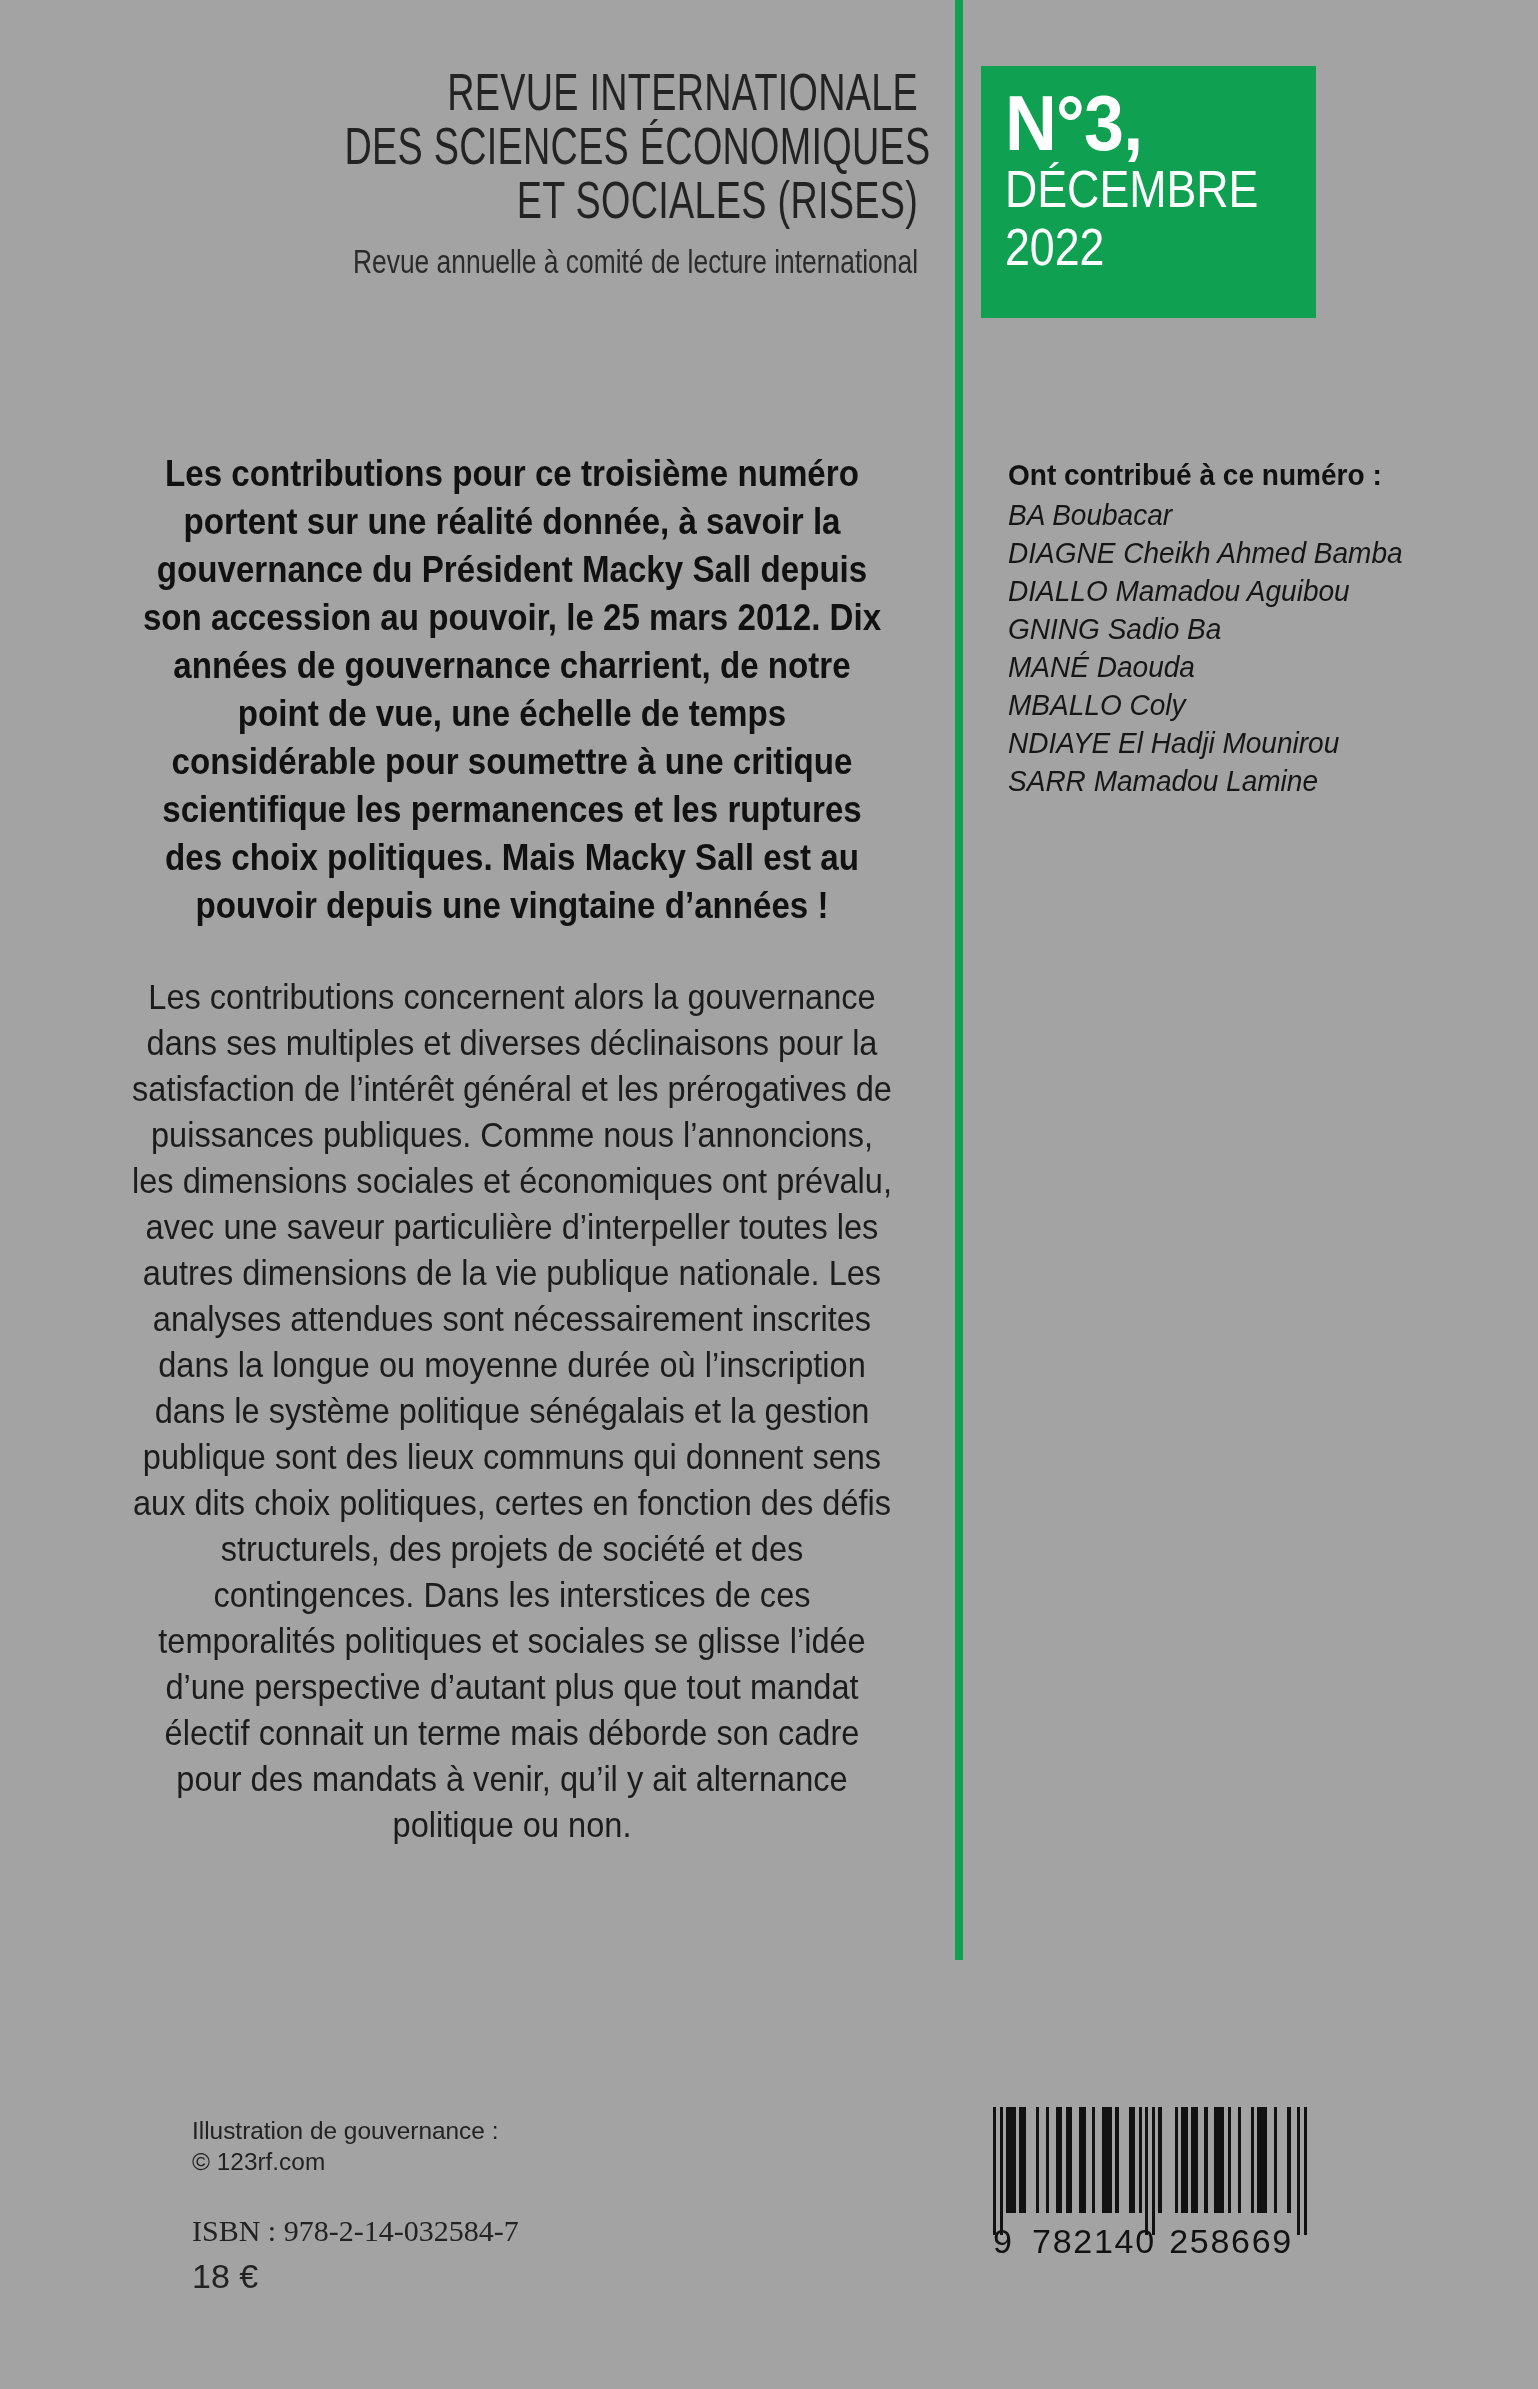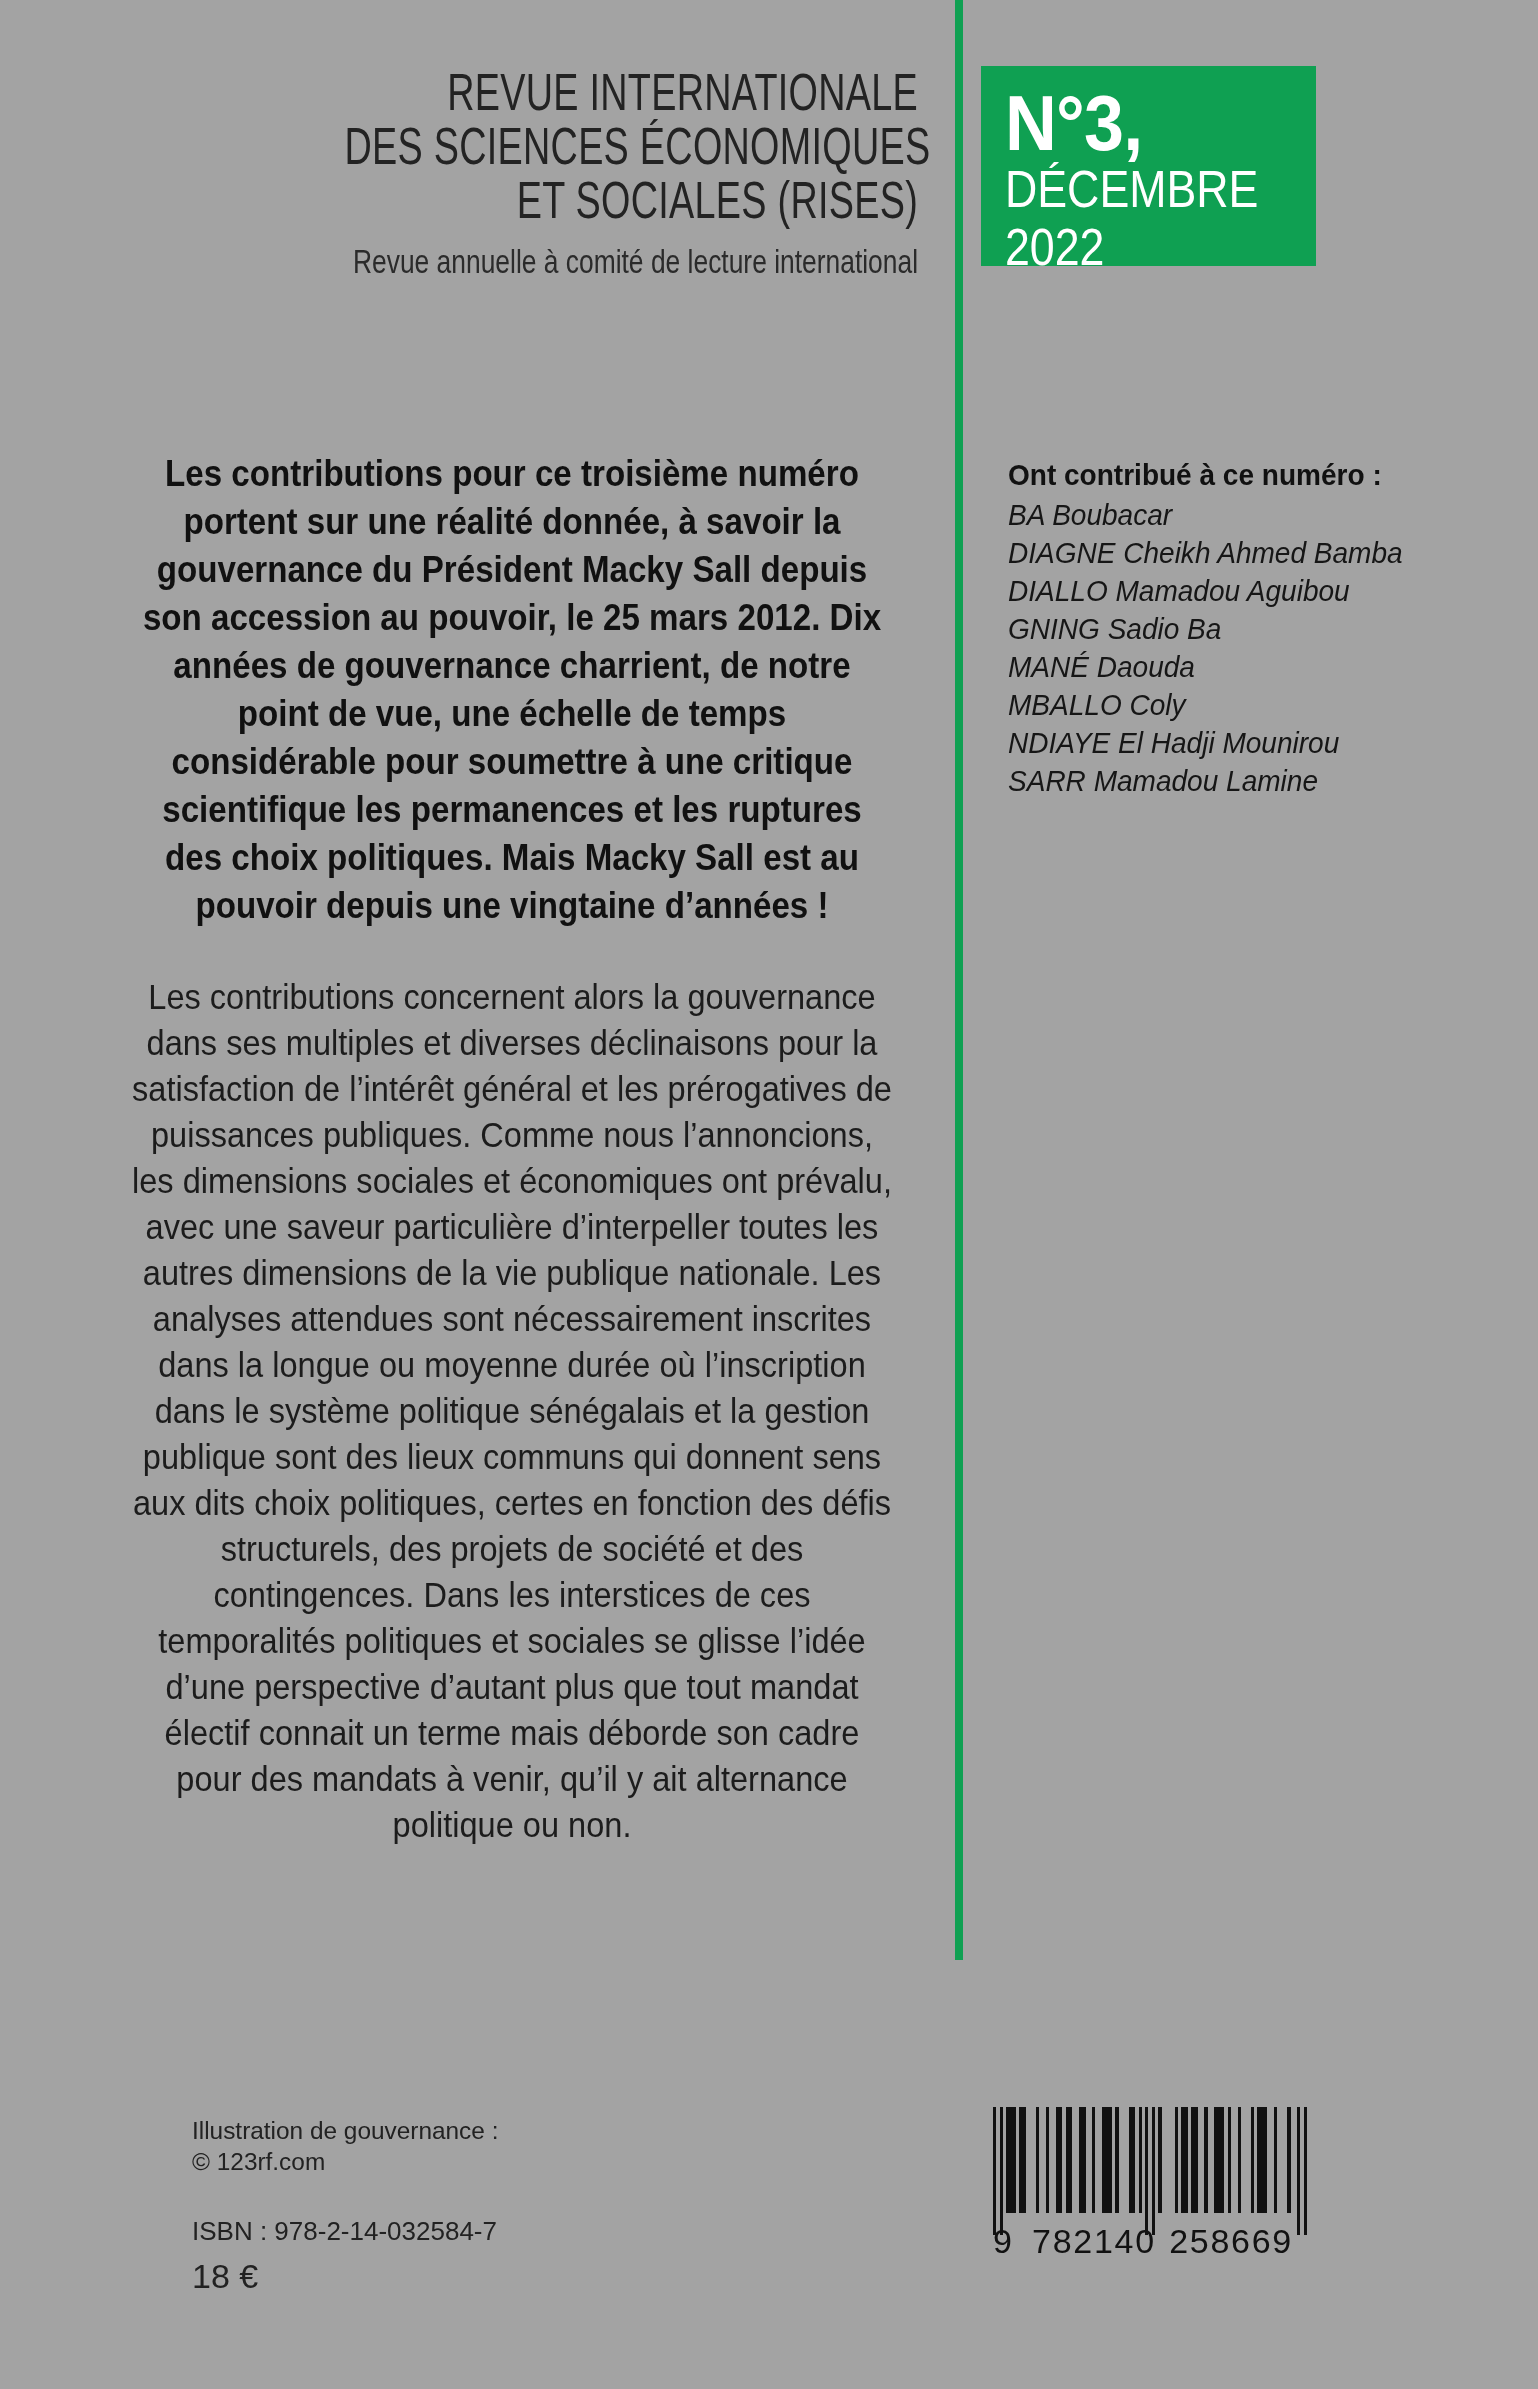--- a/index.html
+++ b/index.html
@@ -54,21 +54,21 @@
     transform-origin: right center;
     white-space: nowrap;
   }
 
   
   .issue-badge {
     position: absolute;
     left: 981px;
     top: 66px;
     width: 335px;
-    height: 200px;
+    height: 252px;
     background: #0FA052;
     color: #ffffff;
     box-sizing: border-box;
     padding: 22px 0 0 23.6px;
   }
   .issue-number {
     font-family: "Liberation Sans Narrow", "Liberation Sans", sans-serif;
     font-weight: 700;
     font-size: 78px;
     line-height: 71px;
@@ -178,23 +178,23 @@
     width: 523px;
   }
   .footer-text {
     font-family: "Liberation Sans", sans-serif;
     font-weight: 400;
     font-size: 24.4px;
     line-height: 31px;
     color: #222222;
   }
   .footer-isbn {
-    font-family: Liberation Sans, sans-serif;
-    font-weight: 400;
-    font-size: 26px;
+    font-family: Liberation Serif, serif;
+    font-weight: 400;
+    font-size: 30px;
     line-height: 34px;
     color: #222222;
     margin-top: 37px;
   }
   .footer-price {
     font-family: "Liberation Sans", sans-serif;
     font-weight: 400;
     font-size: 34px;
     line-height: 40px;
     color: #222222;

